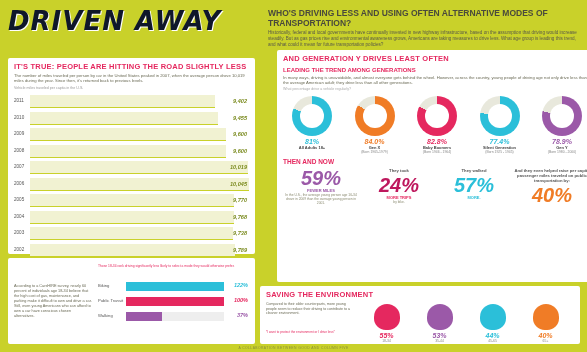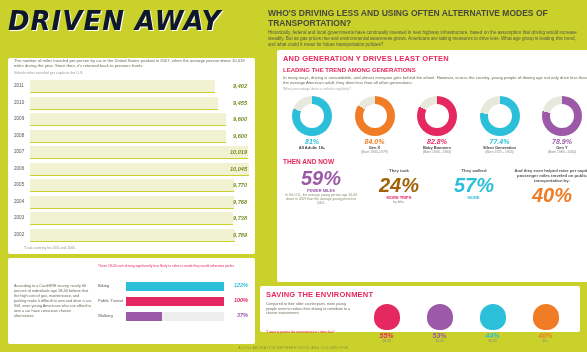--- a/index.html
+++ b/index.html
@@ -33,21 +33,21 @@
   .panel-head {
     font-size: 7.5px; font-weight: bold; color: #e5285f;
     padding: 4px 6px 2px 6px; letter-spacing: 0.2px;
   }
   .panel-sub { font-size: 4.2px; color: #6a6a55; padding: 0 6px; line-height: 5px; }
 
   
   #p-road { left: 8px; top: 58px; width: 247px; height: 196px; }
   #p-afford { left: 8px; top: 258px; width: 247px; height: 86px; }
   #p-gen { left: 277px; top: 50px; width: 320px; height: 232px; }
-  #p-env { left: 260px; top: 286px; width: 320px; height: 46px; }
+  #p-env { left: 260px; top: 286px; width: 320px; height: 58px; }
 
   
   .chart { position: relative; margin: 4px 6px 0 6px; }
   .bar-row { position: relative; height: 16.5px; }
   .bar-year {
     position: absolute; left: 0; top: 4px; width: 15px;
     font-size: 4.6px; color: #555; text-align: left;
   }
   .bar-track { position: absolute; left: 16px; top: 1px; height: 13px; right: 0; }
   .bar-fill {
@@ -106,20 +106,21 @@
 
 <div id="page">
 
   <div class="title-block">
     <div class="title-main">DRIVEN AWAY</div>
   </div>
   <div class="title-sub">WHO'S DRIVING LESS AND USING OFTEN ALTERNATIVE MODES OF TRANSPORTATION?</div>
   <div class="title-body">Historically, federal and local governments have continually invested in new highway infrastructure, based on the assumption that driving would increase steadily. But as gas prices rise and environmental awareness grows, Americans are taking measures to drive less. What age group is leading this trend, and what could it mean for future transportation policies?</div>
 
   <div class="panel" id="p-road">
+    <div class="panel-head">IT'S TRUE: PEOPLE ARE HITTING THE ROAD SLIGHTLY LESS</div>
     <div class="panel-sub">The number of miles traveled per person by car in the United States peaked in 2007, when the average person drove 10,019 miles during the year. Since then, it's returned back to previous levels.</div>
     <div style="font-size:3.6px;color:#999;padding:3px 6px 0 6px;">Vehicle miles traveled per capita in the U.S.</div>
     <div class="chart" id="bars">
         <div class="bar-row">
           <div class="bar-year">2011</div>
           <div class="bar-track">
             <div class="bar-fill" style="width: 84.506%;"></div>
             <div class="bar-val">9,402</div>
           </div>
         </div>
@@ -257,21 +258,21 @@
       </div>
     <div class="thenhead">THEN AND NOW</div>
     <div id="thennow">
         <div class="tn" style="left: 6px; width: 76px;">
           <div class="tn-big" style="color: rgb(155, 89, 168);">59%</div>
           <div class="tn-sub" style="color: rgb(155, 89, 168);">FEWER MILES</div>
           <div class="tn-note">In the U.S., the average young person age 16-34 drove in 2009 than the average young person in 2001.</div>
         </div>
         <div class="tn" style="left: 86px; width: 72px;">
           <div class="tn-title">They took</div>
-          <div class="tn-big" style="color: #a16207;">24%</div>
+          <div class="tn-big" style="color: #be185d;">24%</div>
           <div class="tn-sub" style="color: rgb(229, 40, 95);">MORE TRIPS</div>
           <div class="tn-note">by bike.</div>
         </div>
         <div class="tn" style="left: 163px; width: 68px;">
           <div class="tn-title">They walked</div>
           <div class="tn-big" style="color: rgb(43, 191, 217);">57%</div>
           <div class="tn-sub" style="color: rgb(43, 191, 217);">MORE.</div>
         </div>
         <div class="tn" style="left: 236px; width: 78px;">
           <div class="tn-title">And they even helped raise per capita passenger miles traveled on public transportation by:</div>

